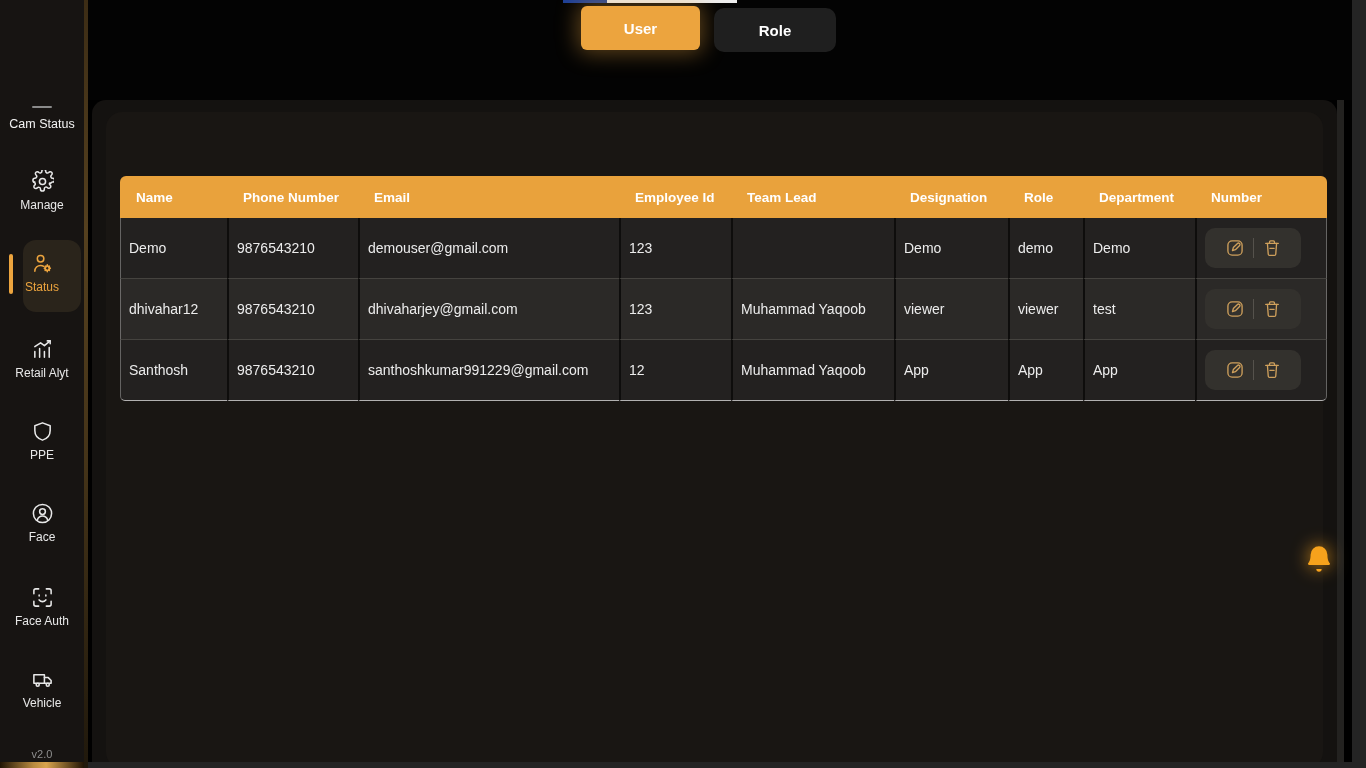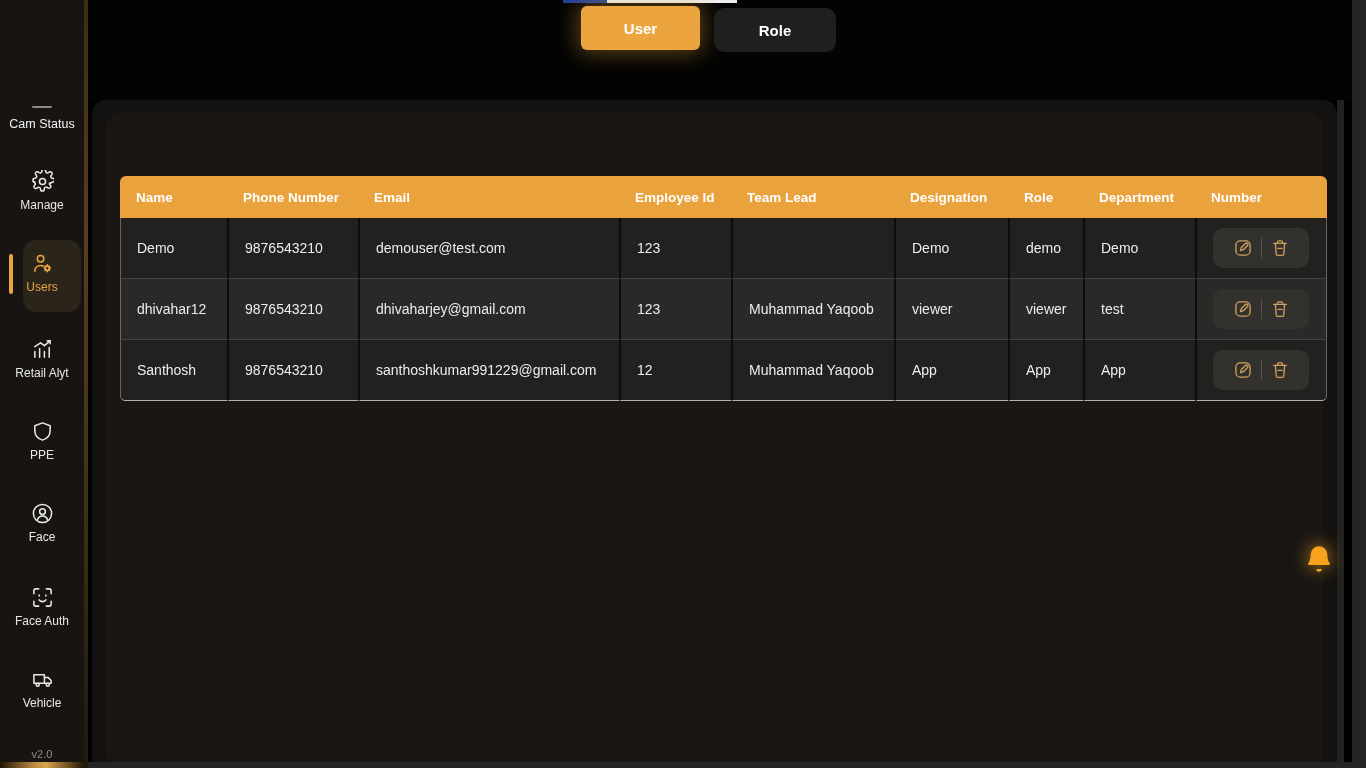--- a/index.html
+++ b/index.html
@@ -54,21 +54,21 @@
   .plus-circle::before { left:5px; top:9px; width:10px; height:2.5px; border-radius:1px; }
   .plus-circle::after { left:9px; top:5px; width:2.5px; height:10px; border-radius:1px; }
 
   
   .table-wrap { position:absolute; left:28px; top:76px; width:1207px;border-radius:9px; }
   table { width:1207px; border-collapse:separate; border-spacing:0; table-layout:fixed; }
   thead th { height:42px; background:#e9a23c; color:#fff; font-size:13.5px; font-weight:700;
     text-align:left; padding:0 0 0 16px; }
   thead th:first-child { border-top-left-radius:6px; }
   thead th:last-child { border-top-right-radius:6px; }
-  tbody td { height:61px; font-size:14px; color:#ececec; padding:0 4px 0 16px; vertical-align:middle;
+  tbody td { height:61px; font-size:14px; color:#ececec; padding:0 4px 0 8px; vertical-align:middle;
     overflow:hidden; white-space:nowrap; }
   tbody tr:nth-child(odd)  td { background:#232120; }
   tbody tr:nth-child(even) td { background:#2b2927; }
   tbody td:not(:first-child) { border-left:2px solid #0e0d0c; }
   tbody tr:not(:last-child) td { border-bottom:1px solid #45433f; }
   tbody td:first-child { border-left:1px solid rgba(255,255,255,.30); }
   tbody td:last-child  { border-right:1px solid rgba(255,255,255,.30); }
   tbody tr:last-child td { border-bottom:1px solid rgba(255,255,255,.65); }
   tbody tr:last-child td:first-child { border-bottom-left-radius:5px; }
   tbody tr:last-child td:last-child  { border-bottom-right-radius:5px; }
@@ -110,21 +110,21 @@
 
   <div class="nav-active-box"></div>
   <div class="nav-active-indicator"></div>
   <div class="nav-item active" style="top:252px">
     <svg class="line-ic" viewBox="0 0 24 24">
       <circle cx="10" cy="7" r="3.4"></circle>
       <path d="M4 20c0-3.4 2.7-6 6-6 1.2 0 2.3.3 3.2.9"></path>
       <circle cx="17" cy="17" r="2.4"></circle>
       <path d="M17 13.4v1.2 M17 19.4v1.2 M13.8 17h1.2 M19 17h1.2 M14.8 14.8l.9.9 M18.3 18.3l.9.9 M19.2 14.8l-.9.9 M15.7 18.3l-.9.9"></path>
     </svg>
-    <span class="nav-label">Users</span>
+    <span class="nav-label">Status</span>
   </div>
 
   <div class="nav-item" style="top:338px">
     <svg class="line-ic" viewBox="0 0 24 24">
       <path d="M4 20v-6 M9 20v-9 M14 20v-6 M19 20v-10"></path>
       <path d="M4 9l6-4 4 3 6-5"></path>
       <path d="M17 3h3v3"></path>
     </svg>
     <span class="nav-label">Retail Alyt</span>
   </div>
@@ -202,21 +202,21 @@
           <th>Designation</th>
           <th>Role</th>
           <th>Department</th>
           <th>Number</th>
         </tr>
       </thead>
       <tbody>
     <tr>
       <td>Demo</td>
       <td>9876543210</td>
-      <td>demouser@test.com</td>
+      <td>demouser@gmail.com</td>
       <td>123</td>
       <td></td>
       <td>Demo</td>
       <td>demo</td>
       <td>Demo</td>
       <td>
         <div class="action-pill">
           <button class="icon-btn">
             <svg class="line-ic" viewBox="0 0 24 24">
               <rect x="3.5" y="3.5" width="17" height="17" rx="5"></rect>

